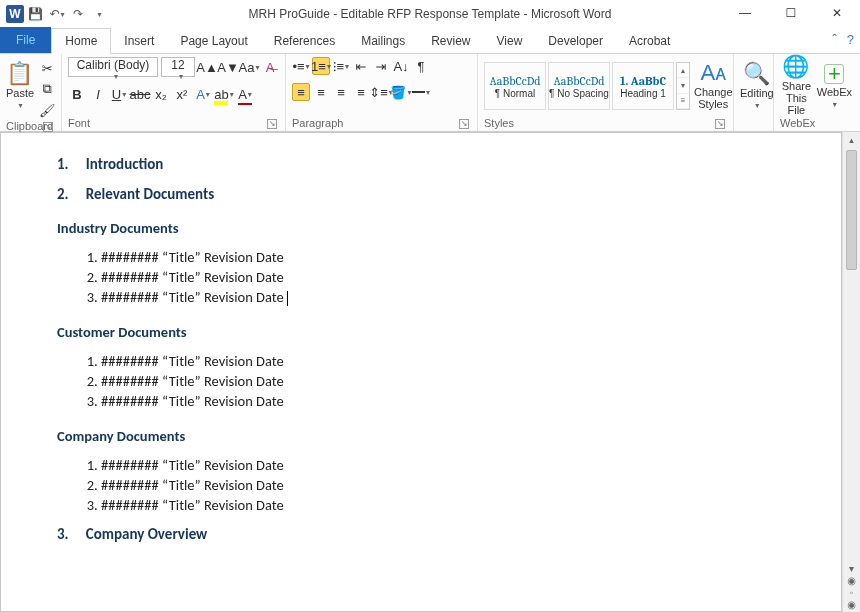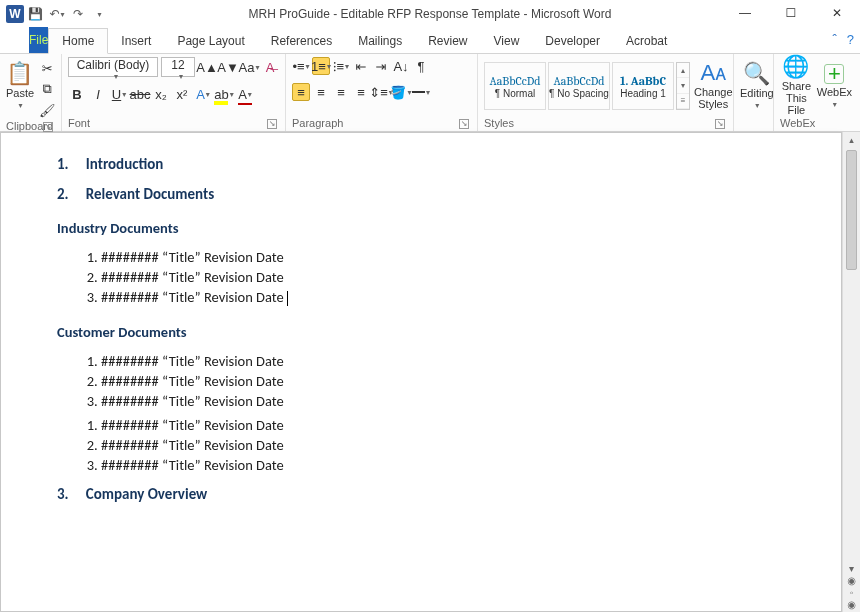--- a/index.html
+++ b/index.html
@@ -10,21 +10,21 @@
 .titlebar .qat { display: flex; align-items: center; gap: 3px; padding-left: 2px; }
 .wicon { width: 18px; height: 18px; background: #2b579a; color: #fff; display: flex; align-items: center; justify-content: center; font-weight: bold; font-size: 12px; border-radius: 2px; }
 .qat-btn { width: 18px; height: 18px; display: flex; align-items: center; justify-content: center; color: #5a5a5a; cursor: pointer; font-size: 12px; }
 .titlebar .doctitle { position: absolute; left: 0; right: 0; text-align: center; font-size: 12px; color: #444; pointer-events: none; }
 .winctrls { position: absolute; right: 0; top: 0; display: flex; }
 .winbtn { width: 46px; height: 26px; display: flex; align-items: center; justify-content: center; font-size: 12px; color: #333; cursor: pointer; }
 
 
 .tabsrow { height: 26px; background: #fff; display: flex; align-items: flex-end; border-bottom: 1px solid #d4d4d4; position: relative; }
 .tab { padding: 5px 13px; font-size: 12px; color: #3b3b3b; cursor: pointer; }
-.tab.file { background: #1e62b8; color: #bef264; padding: 6px 0; margin-left: 29px; }
+.tab.file { background: #1e62b8; color: #7dd3fc; padding: 6px 16px; }
 .tab.active { background: #fcfcfc; border: 1px solid #d4d4d4; border-bottom: 1px solid #fcfcfc; margin-bottom: -1px; }
 .helpicons { position: absolute; right: 6px; top: 4px; display: flex; gap: 10px; color: #3072c3; font-size: 13px; }
 
 
 .ribbon { height: 78px; background: #fcfcfc; display: flex; border-bottom: 1px solid #d4d4d4; }
 .group { border-right: 1px solid #e1e1e1; display: flex; flex-direction: column; position: relative; padding: 3px 6px 0 6px; }
 .group-body { flex: 1; display: flex; align-items: flex-start; gap: 4px; }
 .group-label { font-size: 11px; color: #666; text-align: left; padding: 1px 0 2px 0; position: relative; }
 .group-label .dlg { position: absolute; right: 2px; bottom: 2px; width: 10px; height: 10px; border: 1px solid #9a9a9a; font-size: 8px; line-height: 8px; color: #777; display: flex; align-items: center; justify-content: center; }
 
@@ -267,20 +267,21 @@
       <li><span>########  “Title”   Revision   Date</span><span class="cursor"></span></li>
     </ol>
 
     <h3>Customer Documents</h3>
     <ol>
       <li>########  “Title”   Revision   Date</li>
       <li>########  “Title”   Revision   Date</li>
       <li>########  “Title”   Revision   Date</li>
     </ol>
 
+    <h3>Company Documents</h3>
     <ol>
       <li>########  “Title”   Revision   Date</li>
       <li>########  “Title”   Revision   Date</li>
       <li>########  “Title”   Revision   Date</li>
     </ol>
 
     <h2 class="indent"><span class="num">3.</span>&nbsp;&nbsp;<span>Company Overview</span></h2>
   </div>
   <div class="scrollbar-v">
     <div class="scroll-arrow">▴</div>

